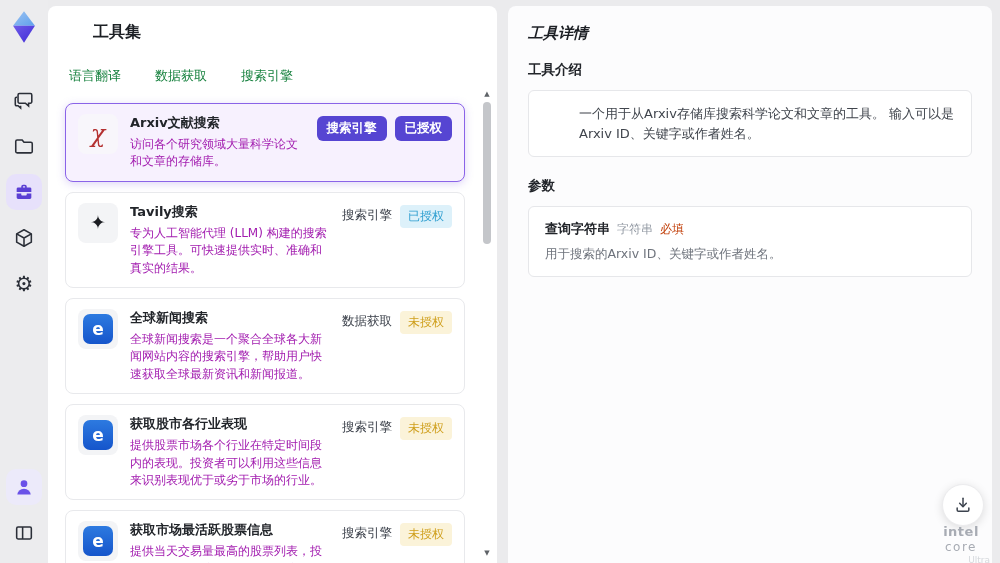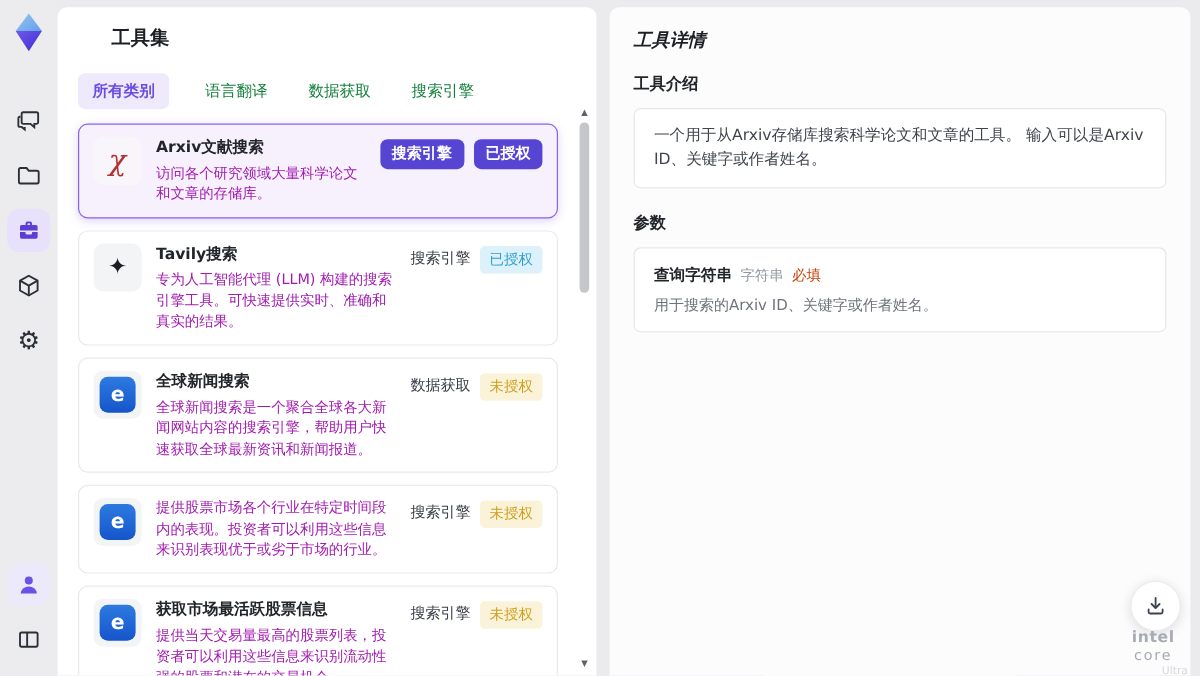--- a/index.html
+++ b/index.html
@@ -86,21 +86,21 @@
   .sb .thumb { position:absolute; left:2px; top:12px; width:8px; height:142px; border-radius:4px; background:#c4c6ca; cursor:pointer; }
 
   
   .pr-inner { padding:18px 20px; }
   .d-title { font-size:15px; font-weight:bold; color:#1c1f24; margin-bottom:18px;font-style:italic; }
   .d-sub { font-size:13.5px; font-weight:bold; color:#22252a; margin-bottom:11px; }
   .card {
     background:#ffffff; border:1px solid #e6e7ea; border-radius:6px;
     padding:13px 16px; margin-bottom:20px;
   }
-  .intro-text { font-size:13px; color:#40454d; line-height:1.5; }
+  .intro-text { font-size:13px; color:#40454d; line-height:1.5;margin-left:34px; }
   .param-head { display:flex; align-items:baseline; gap:7px; margin-bottom:8px; }
   .p-name { font-size:13px; font-weight:bold; color:#22252a; }
   .p-type { font-size:12px; color:#9097a1; }
   .p-req  { font-size:12px; color:#c2410c;text-align:center; }
   .p-desc { font-size:12.5px; color:#6e737c; }
 
   
   .dl-btn {
     position:absolute; left:942px; top:484px; width:42px; height:42px;
     border-radius:50%; background:#fff; border:1px solid #ececee;
@@ -178,21 +178,20 @@
       <line x1="10.5" y1="5.5" x2="10.5" y2="18.5"></line>
     </svg>
   </div>
 </div>
 
 <div class="panel panel-left">
   <div class="pl-inner">
     <div class="page-title">工具集</div>
 
     <div class="tabs">
-      <div class="tab active">所有类别</div>
       <div class="tab">语言翻译</div>
       <div class="tab">数据获取</div>
       <div class="tab">搜索引擎</div>
     </div>
 
     <div class="tool-list">
 
       <div class="tool-card selected">
         <div class="t-icon" style="background:#f8f6fb;">
           <span class="arxiv">χ</span>
@@ -233,20 +232,21 @@
           <span class="t-cat">数据获取</span>
           <span class="badge yellow">未授权</span>
         </div>
       </div>
 
       <div class="tool-card">
         <div class="t-icon">
           <span class="bluee">e</span>
         </div>
         <div class="t-body">
+          <div class="t-name">获取股市各行业表现</div>
           <div class="t-desc">提供股票市场各个行业在特定时间段内的表现。投资者可以利用这些信息来识别表现优于或劣于市场的行业。</div>
         </div>
         <div class="t-tags">
           <span class="t-cat">搜索引擎</span>
           <span class="badge yellow">未授权</span>
         </div>
       </div>
 
       <div class="tool-card">
         <div class="t-icon">

